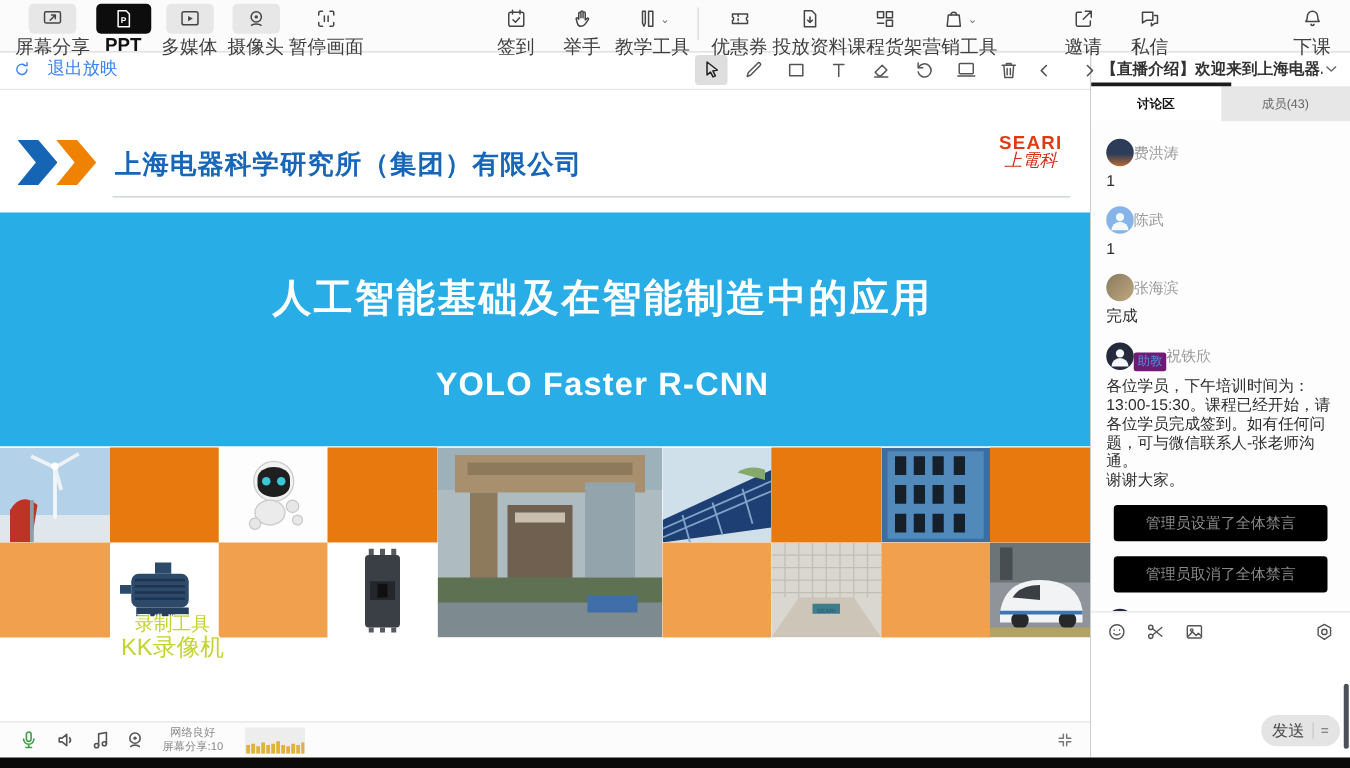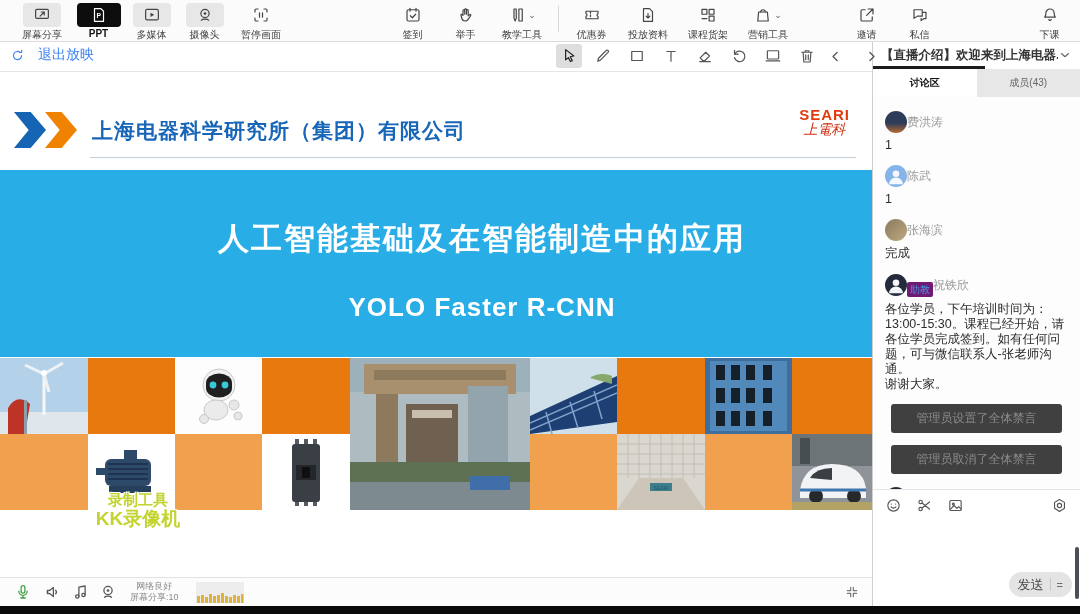--- a/index.html
+++ b/index.html
@@ -11,21 +11,21 @@
   
   #topbar{position:absolute;left:0;top:0;width:1080px;height:41px;background:#fbfbfb;
           border-bottom:1px solid #dcdcdc;z-index:30;}
   .tb-group{position:absolute;top:0;display:flex;align-items:flex-start;}
   #tbLeft{left:12px;} #tbCenter{left:386px;} #tbRight{left:840px;} #tbEnd{right:4px;}
   .tb-item{width:53px;display:flex;flex-direction:column;align-items:center;padding-top:3px;cursor:pointer;}
   .tb-item.wide{width:60px;}
   .tb-iconwrap{height:24px;min-width:38px;display:flex;align-items:center;justify-content:center;color:#454545;}
   .tb-iconwrap.boxed{background:#e7e7e7;border-radius:4px;width:38px;}
   .tb-iconwrap.pptbox{background:#0d0d0d;border-radius:4px;width:44px;color:#fff;}
-  .tb-label{font-size:10px;color:#3f3f3f;margin-top:1px;white-space:nowrap;}
+  .tb-label{font-size:15px;color:#3f3f3f;margin-top:1px;white-space:nowrap;}
   .tb-item.active .tb-label{font-weight:bold;color:#111;}
   .tb-divider{width:1px;height:26px;background:#d9d9d9;margin:6px 6px 0 6px;}
   .dd{font-size:9px;color:#666;margin-left:2px;}
 
   
   #presbar{position:absolute;left:0;top:41px;width:872px;height:30px;background:#fff;
            border-bottom:1px solid #e6e6e6;z-index:25;}
   .exit{position:absolute;left:10px;top:5px;display:flex;align-items:center;gap:13px;
         color:#3b82f6;font-size:14px;cursor:pointer;}
   .tools{position:absolute;left:556px;top:3px;display:flex;gap:8px;}
@@ -45,21 +45,21 @@
   .seari{position:absolute;right:22px;top:36px;text-align:center;line-height:1.05;}
   .seari .s1{font-size:15px;font-weight:bold;color:#e03c10;letter-spacing:1px;}
   .seari .s2{font-size:14px;font-style:italic;color:#cf2f12;font-family:"Liberation Serif",serif;}
   .banner{position:absolute;left:0;top:99px;width:964px;height:187px;background:#28ade6;color:#fff;text-align:center;}
   .banner .t1{margin-top:48px;font-size:31px;font-weight:bold;letter-spacing:2px;}
   .banner .t2{margin-top:32px;font-size:26px;font-weight:bold;letter-spacing:1px;}
   #collage{position:absolute;left:0;top:287px;width:872px;height:152px;}
   .cell{position:absolute;overflow:hidden;}
   .cg-dark{background:#e8790f;} .cg-light{background:#f1a14e;}
   .watermark{position:absolute;left:70px;top:420px;width:136px;text-align:center;z-index:5;
-             color:#c3d32f;font-weight:bold;line-height:1.15;
+             color:#c3d32f;font-weight:normal;line-height:1.15;
              text-shadow:-1px -1px 0 #fff,1px -1px 0 #fff,-1px 1px 0 #fff,1px 1px 0 #fff;}
   .watermark .w1{font-size:15px;} .watermark .w2{font-size:19px;}
 
   
   #statusbar{position:absolute;left:0;top:577px;width:872px;height:29px;background:#fcfcfc;
              border-top:1px solid #e3e3e3;}
   .sb-ic{position:absolute;top:5px;color:#555;cursor:pointer;}
   .netinfo{position:absolute;left:130px;top:3px;font-size:9px;color:#8a8a8a;line-height:1.25;text-align:center;}
   .netgraph{position:absolute;left:196px;top:4px;width:48px;height:21px;background:#ededed;}
   .fsx{position:absolute;right:12px;top:6px;color:#777;cursor:pointer;}
@@ -80,21 +80,21 @@
   .msg{margin-bottom:12px;}
   .msg-head{display:flex;align-items:center;margin-bottom:5px;}
   .avatar{width:22px;height:22px;border-radius:50%;flex:0 0 auto;overflow:hidden;}
   .av-sunset{background:linear-gradient(180deg,#2d3c58 55%,#b96a33);}
   .av-blue-person{background:#85b5e8;}
   .av-photo-tan{background:linear-gradient(135deg,#8a7a5f,#c0a87f);}
   .av-dark-person{background:#242a3c;}
   .badge{background:#701a75;color:#4a90d9;font-size:10px;padding:0 3px;border-radius:2px;line-height:15px;margin-top:9px;}
   .msg-name{color:#9a9a9a;font-size:12px;}
   .msg-text{color:#2d2d2d;font-size:12.5px;line-height:15px;white-space:pre-line;}
-  .sys{background:#404040;color:#8a8a8a;font-size:12px;text-align:center;padding:6px 4px;
+  .sys{background:#000000;color:#8a8a8a;font-size:12px;text-align:center;padding:6px 4px;
        border-radius:3px;margin:4px 6px 12px;}
   .composer{position:relative;height:117px;border-top:1px solid #e4e4e4;background:#fff;}
   .comp-icons{display:flex;align-items:center;gap:14px;padding:7px 12px 0;color:#555;}
   .comp-icons .right{margin-left:auto;}
   .send-btn{position:absolute;right:8px;bottom:10px;height:25px;background:#e4e4e4;border-radius:14px;
             display:flex;align-items:center;padding:0 9px;font-size:13px;color:#4a4a4a;cursor:pointer;gap:6px;}
   .send-sep{width:1px;height:13px;background:#c6c6c6;}
   .send-more{font-size:11px;color:#6a6a6a;}
   .sb-scroll{position:absolute;right:1px;bottom:8px;width:4px;height:52px;background:#4a4f58;border-radius:2px;}
 </style>

